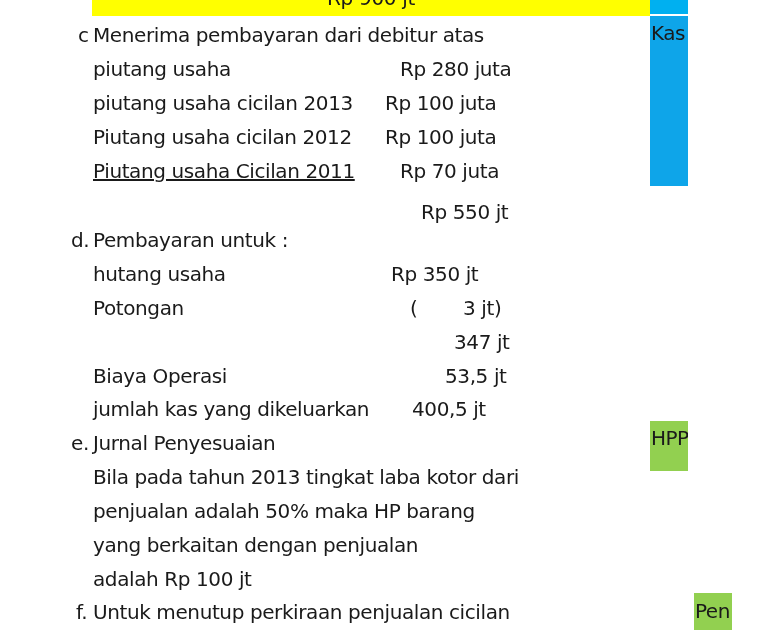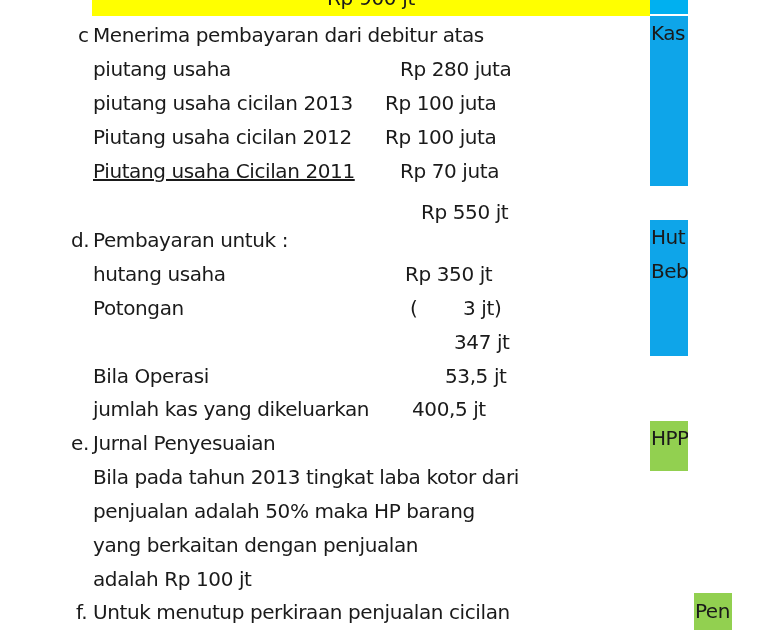--- a/index.html
+++ b/index.html
@@ -108,38 +108,34 @@
   <div class="amount" style="left:421px; top:194px;margin-top:6px;">Rp 550 jt</div>
 
   <div class="acct-block yellow" style="top:16px; height:170px;">
     <span class="acct-label">Kas</span>
   </div>
 
   <div class="marker" style="left:71px; top:228px;">d.</div>
   <div class="line" style="left:93px; top:228px;">Pembayaran untuk :</div>
 
   <div class="line" style="left:93px; top:262px;">hutang usaha</div>
-  <div class="amount" style="left:405px; top:262px;">Rp 350 jt</div>
+  <div class="amount" style="left:391px; top:262px;">Rp 350 jt</div>
 
   <div class="line" style="left:93px; top:296px;">Potongan</div>
   <div class="amount" style="left:410px; top:296px;">(</div>
   <div class="amount" style="left:463px; top:296px;">3 jt)</div>
 
   <div class="amount" style="left:454px; top:330px;">347 jt</div>
 
-  <div class="line" style="left:93px; top:364px;">Bila Operasi</div>
+  <div class="line" style="left:93px; top:364px;">Biaya Operasi</div>
   <div class="amount" style="left:445px; top:364px;">53,5 jt</div>
 
   <div class="line" style="left:93px; top:397px;">jumlah kas yang dikeluarkan</div>
   <div class="amount" style="left:412px; top:397px;">400,5 jt</div>
 
-  <div class="acct-block yellow" style="top:220px; height:136px;">
-    <span class="acct-label">Hut</span>
-    <span class="acct-label">Beb</span>
-  </div>
 
   <div class="marker" style="left:71px; top:431px;">e.</div>
   <div class="line" style="left:93px; top:431px;">Jurnal Penyesuaian</div>
 
   <div class="line" style="left:93px; top:465px;">Bila pada tahun 2013 tingkat laba kotor dari</div>
   <div class="line" style="left:93px; top:499px;">penjualan adalah 50% maka HP barang</div>
   <div class="line" style="left:93px; top:533px;">yang berkaitan dengan penjualan</div>
   <div class="line" style="left:93px; top:567px;">adalah Rp 100 jt</div>
 
   <div class="acct-block green" style="top:421px; height:50px;">

